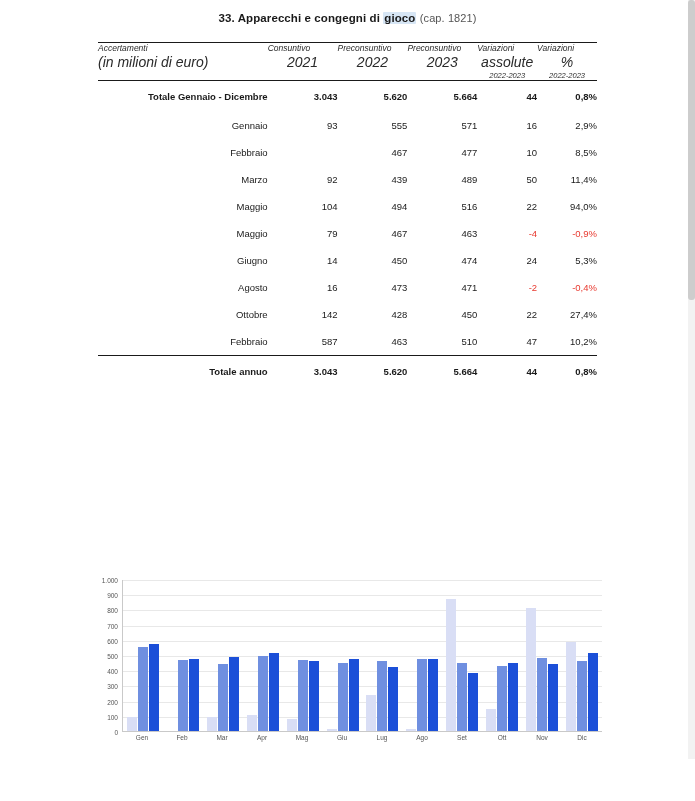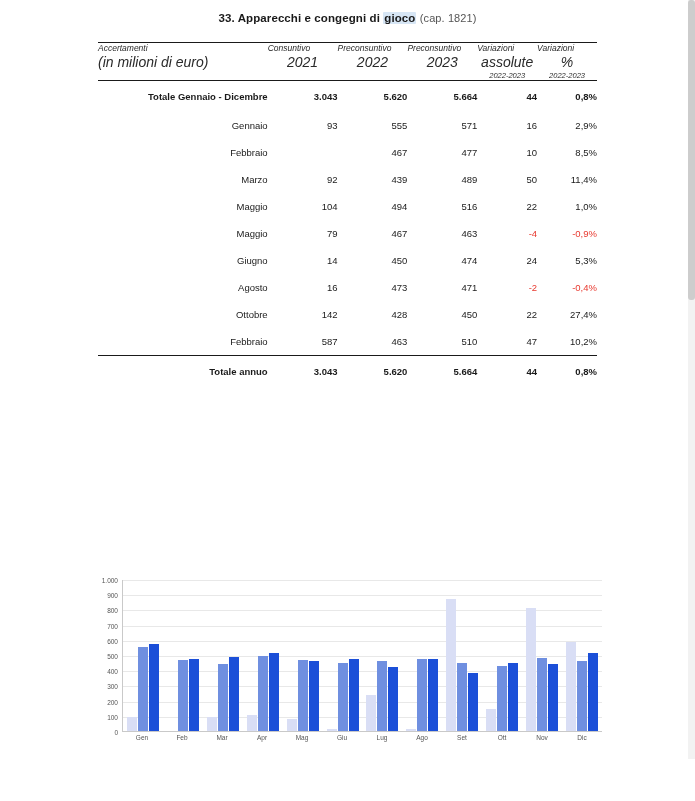--- a/index.html
+++ b/index.html
@@ -313,21 +313,21 @@
             <td class="cell">489</td>
             <td class="cell">50</td>
             <td class="cell">11,4%</td>
           </tr>
           <tr class="data">
             <td class="lbl">Maggio</td>
             <td class="cell">104</td>
             <td class="cell">494</td>
             <td class="cell">516</td>
             <td class="cell">22</td>
-            <td class="cell">1,0%</td>
+            <td class="cell">94,0%</td>
           </tr>
           <tr class="data">
             <td class="lbl">Maggio</td>
             <td class="cell">79</td>
             <td class="cell">467</td>
             <td class="cell">463</td>
             <td class="cell neg">-4</td>
             <td class="cell neg">-0,9%</td>
           </tr>
           <tr class="data">

